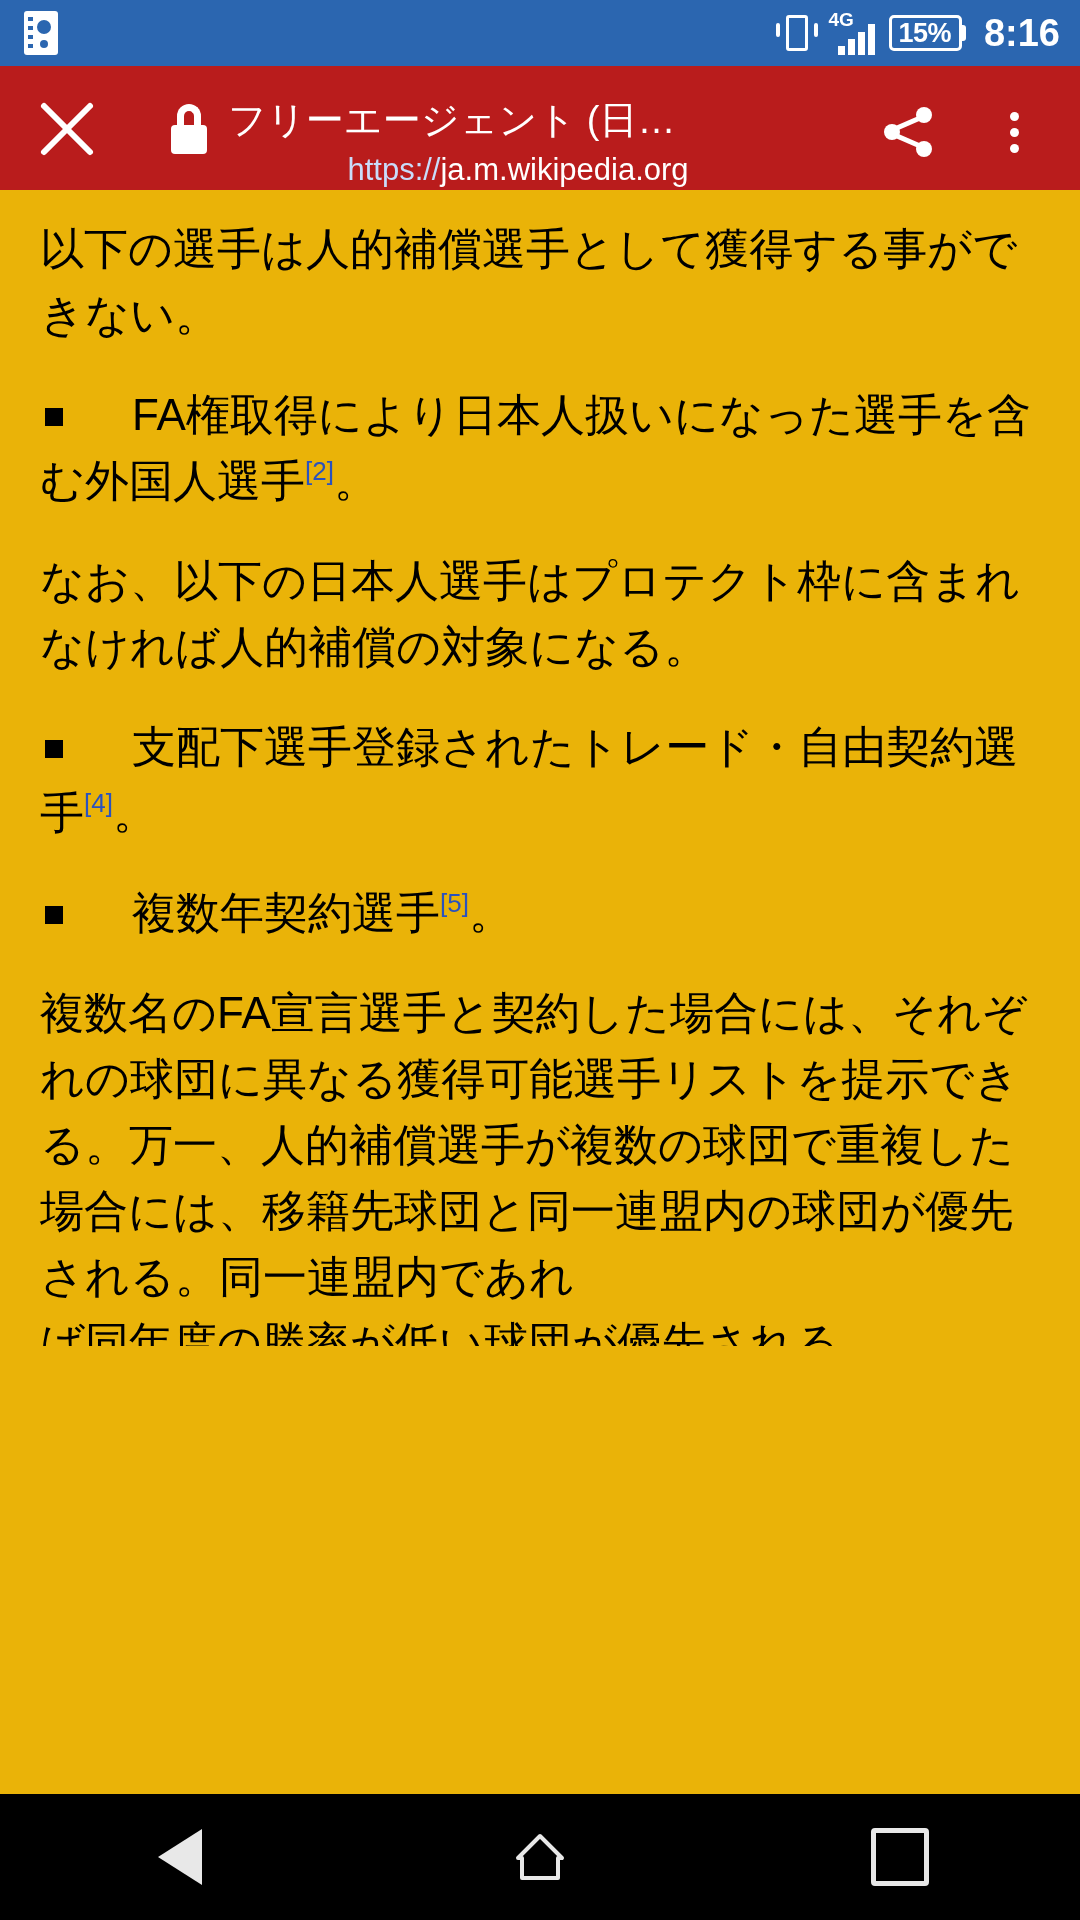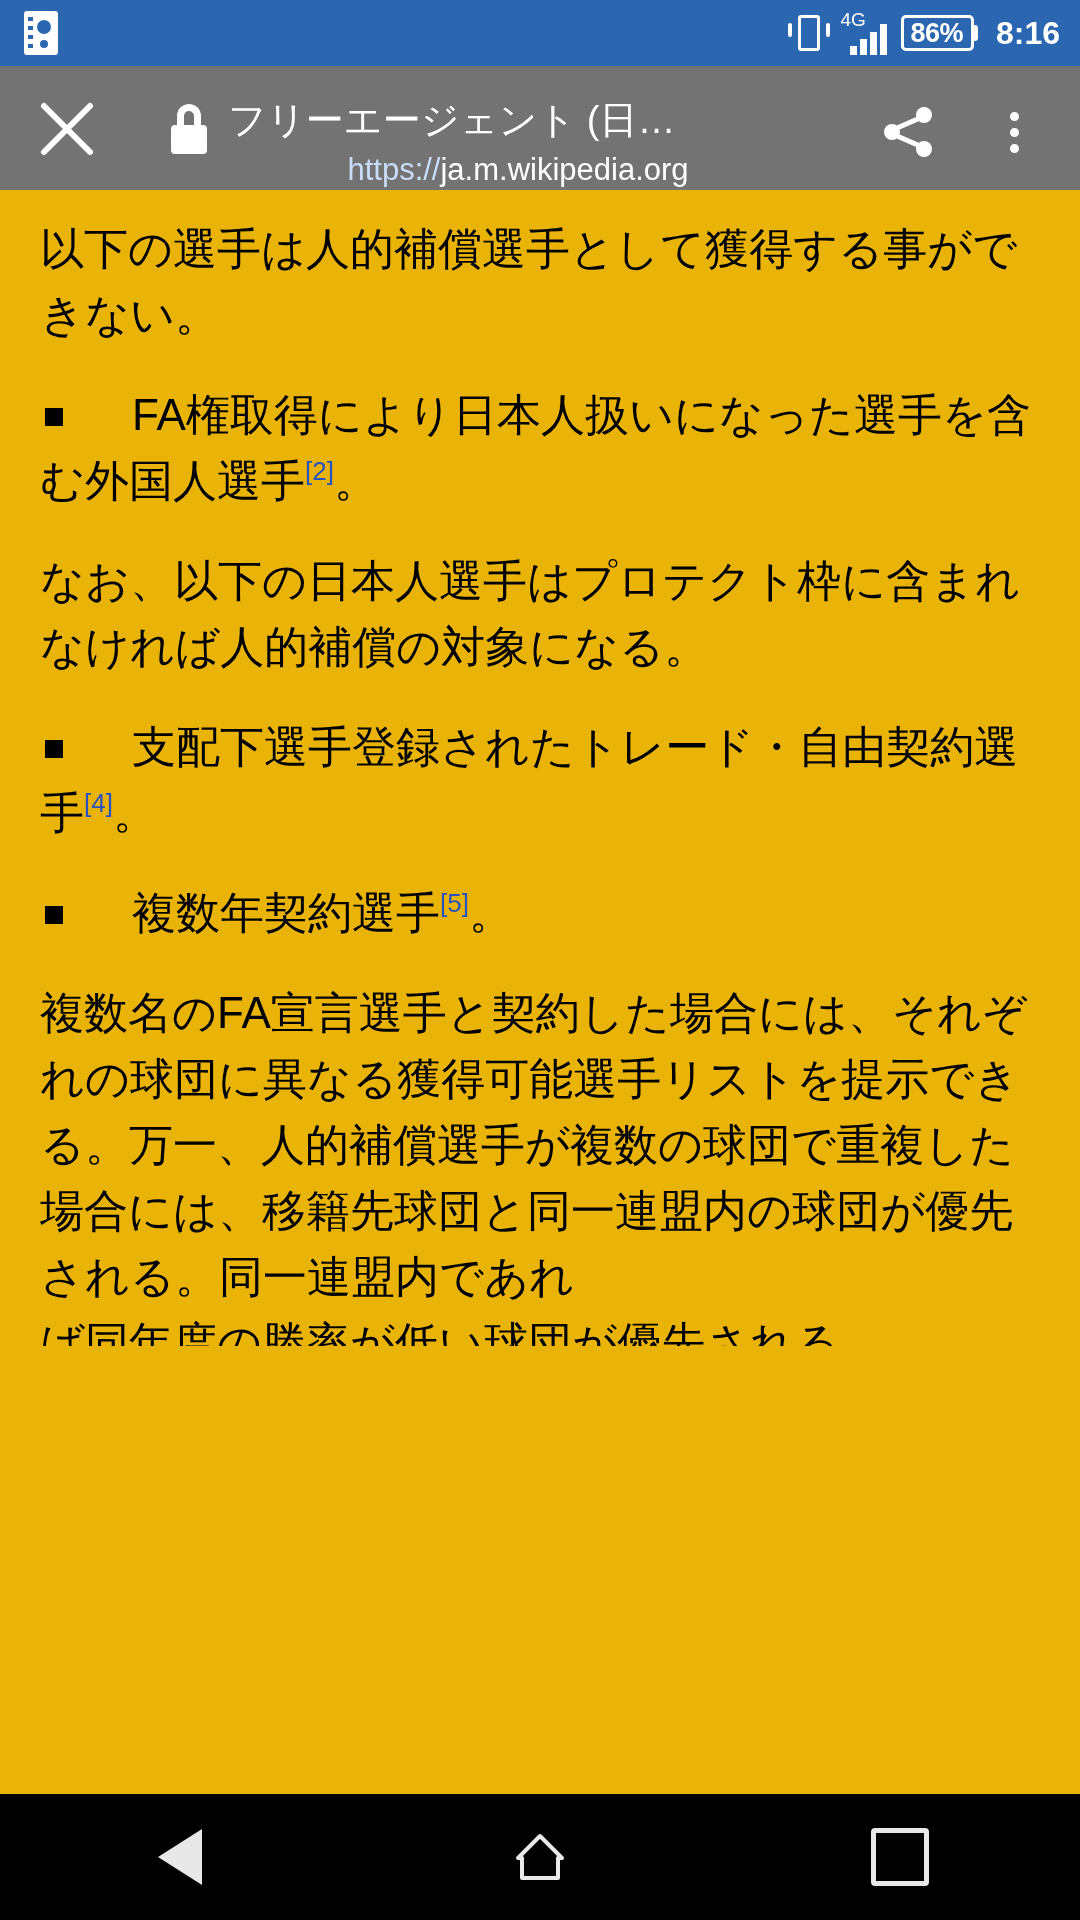--- a/index.html
+++ b/index.html
@@ -84,21 +84,21 @@
   .signal-wrap {
     position: relative;
     display: flex;
     align-items: flex-end;
     height: 44px;
   }
   .net-type {
     position: absolute;
     top: -2px; left: -10px;
     font-size: 19px;
-    font-weight: normal;
+    font-weight: bold;
     color: #ffffff;
   }
   .bars {
     display: flex;
     align-items: flex-end;
     gap: 3px;
     height: 32px;
   }
   .bars i {
     display: block;
@@ -128,33 +128,33 @@
     background: #ffffff;
     border-radius: 0 3px 3px 0;
     margin-left: -1px;
   }
   .battery-text {
     font-size: 27px;
     font-weight: bold;
     letter-spacing: -0.5px;
   }
   .clock {
-    font-size: 32px;
+    font-size: 38px;
     font-weight: bold;
     letter-spacing: 0px;
     margin-left: 4px;
   }
 
   
   .cct-header {
     position: absolute;
     top: 66px; left: 0;
     width: 1080px;
     height: 124px;
-    background: #737373;
+    background: #b91c1c;
     color: #ffffff;
   }
   .close-btn {
     position: absolute;
     left: 32px; top: 28px;
     width: 70px; height: 70px;
     display: flex; align-items: center; justify-content: center;
   }
   .close-btn svg { display:block; }
   .lock-icon {
@@ -312,21 +312,21 @@
       <span class="net-type">4G</span>
       <span class="bars">
           <i></i>
           <i></i>
           <i></i>
           <i></i>
         </span>
     </span>
     <span class="battery">
       <span class="shell">
-          <span class="battery-text">86%</span>
+          <span class="battery-text">15%</span>
         </span>
       <span class="cap"></span>
     </span>
     <span class="clock">8:16</span>
   </div>
 </div>
 
 <div class="cct-header">
   <div class="close-btn">
     <svg width="58" height="58" viewBox="0 0 58 58" aria-hidden="true">

